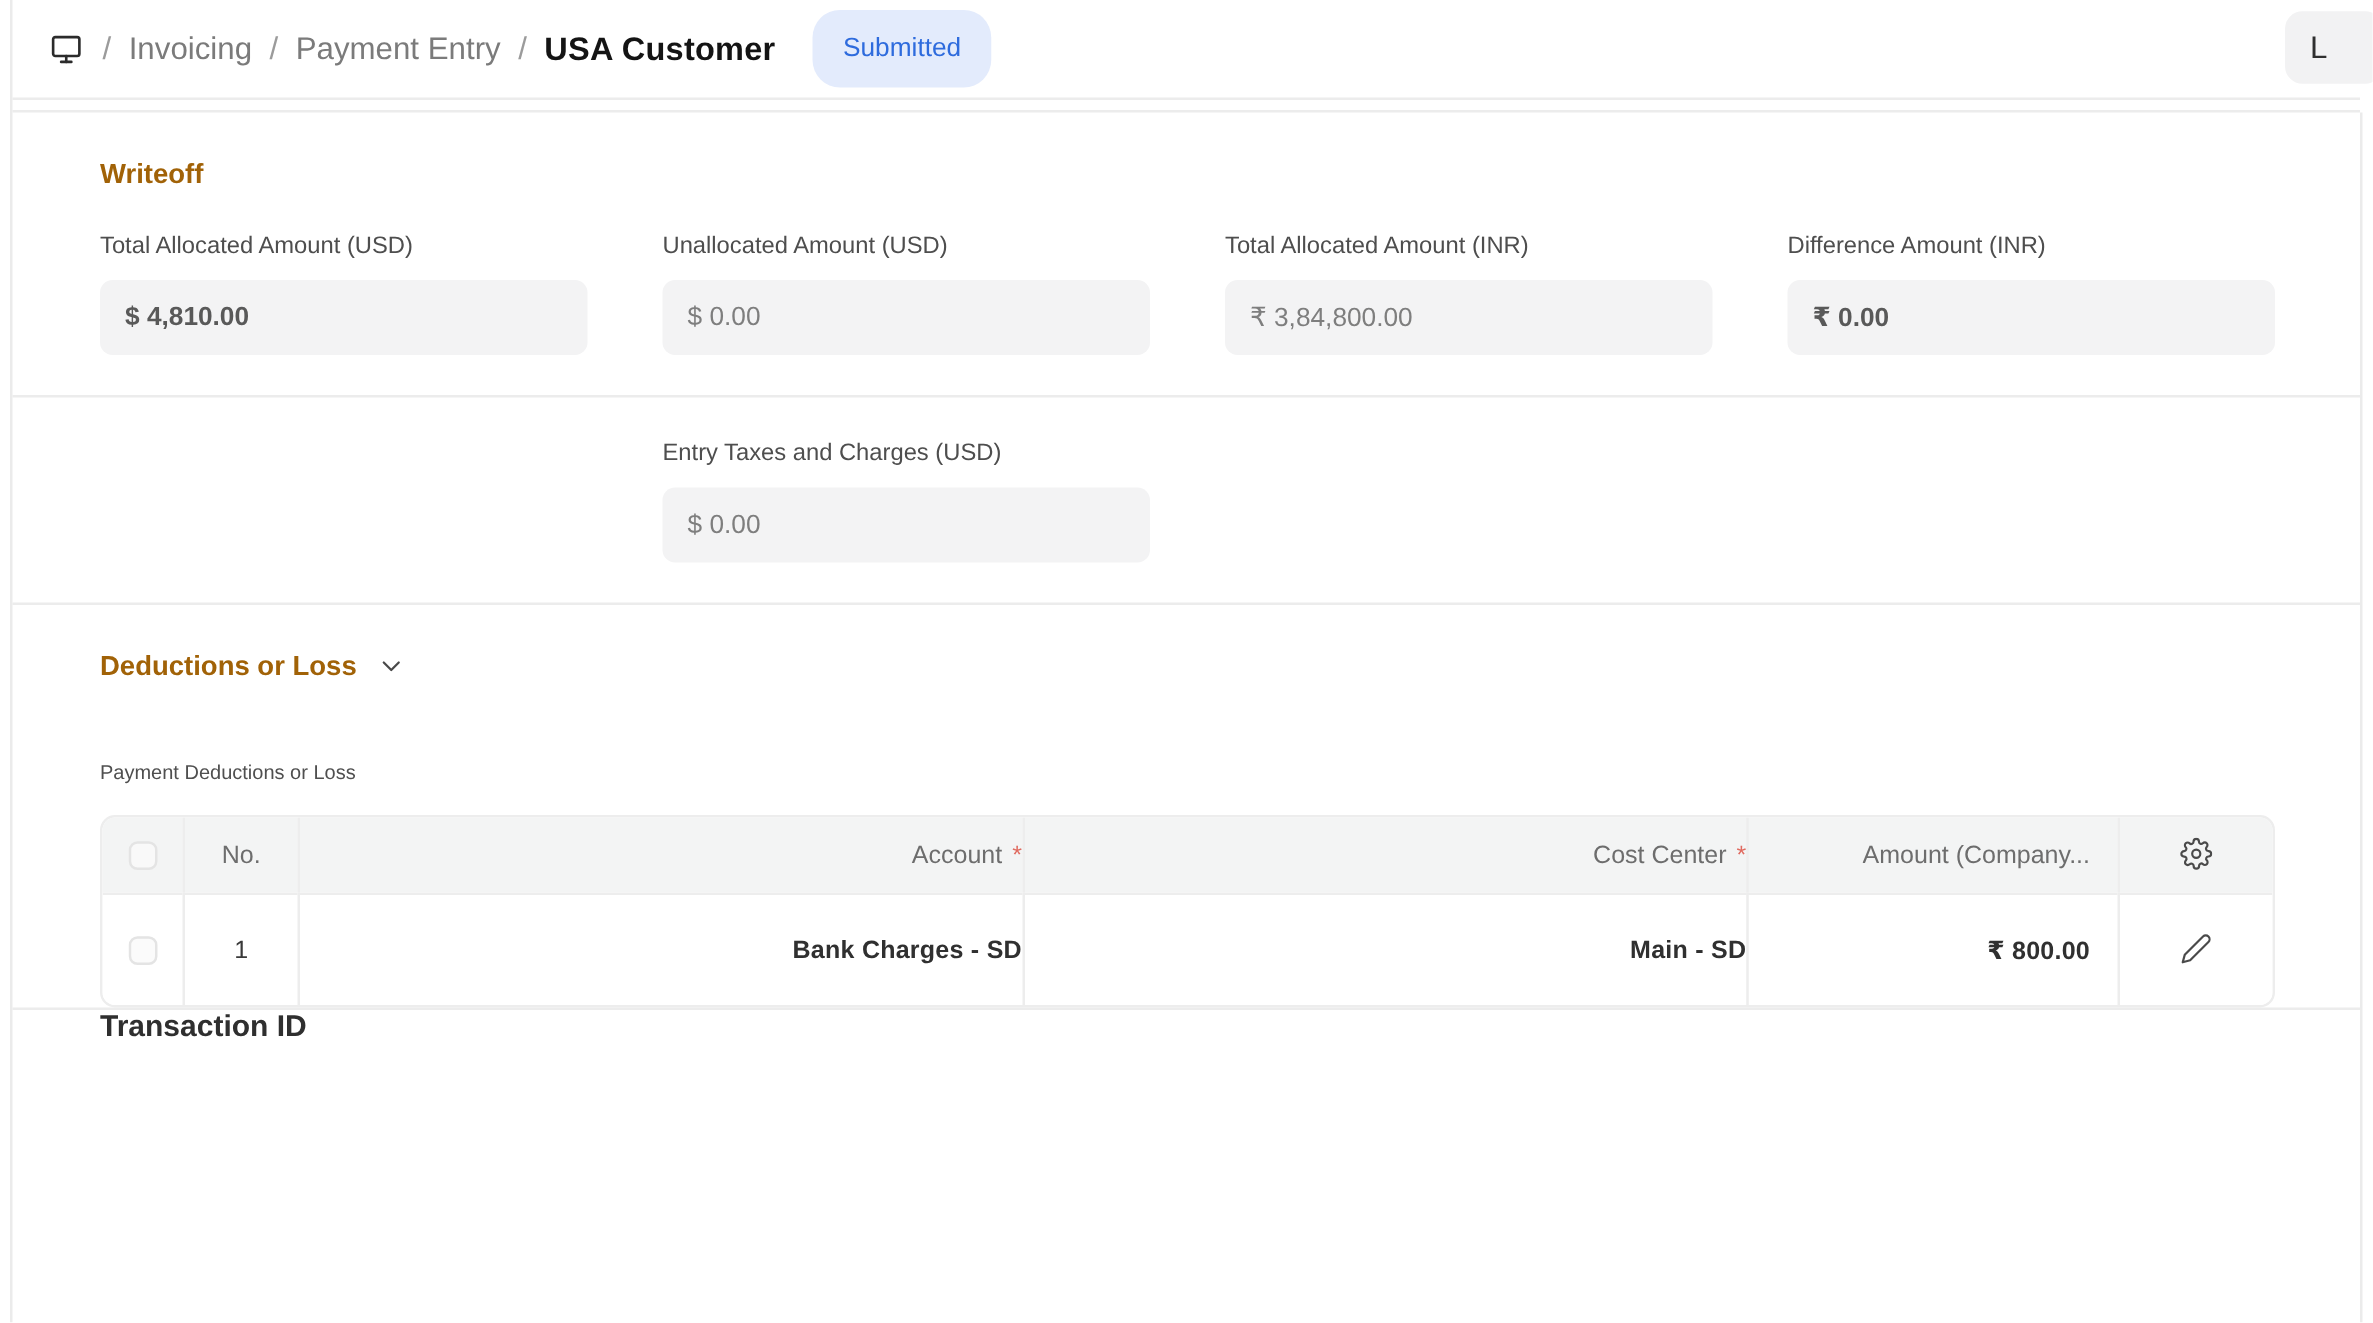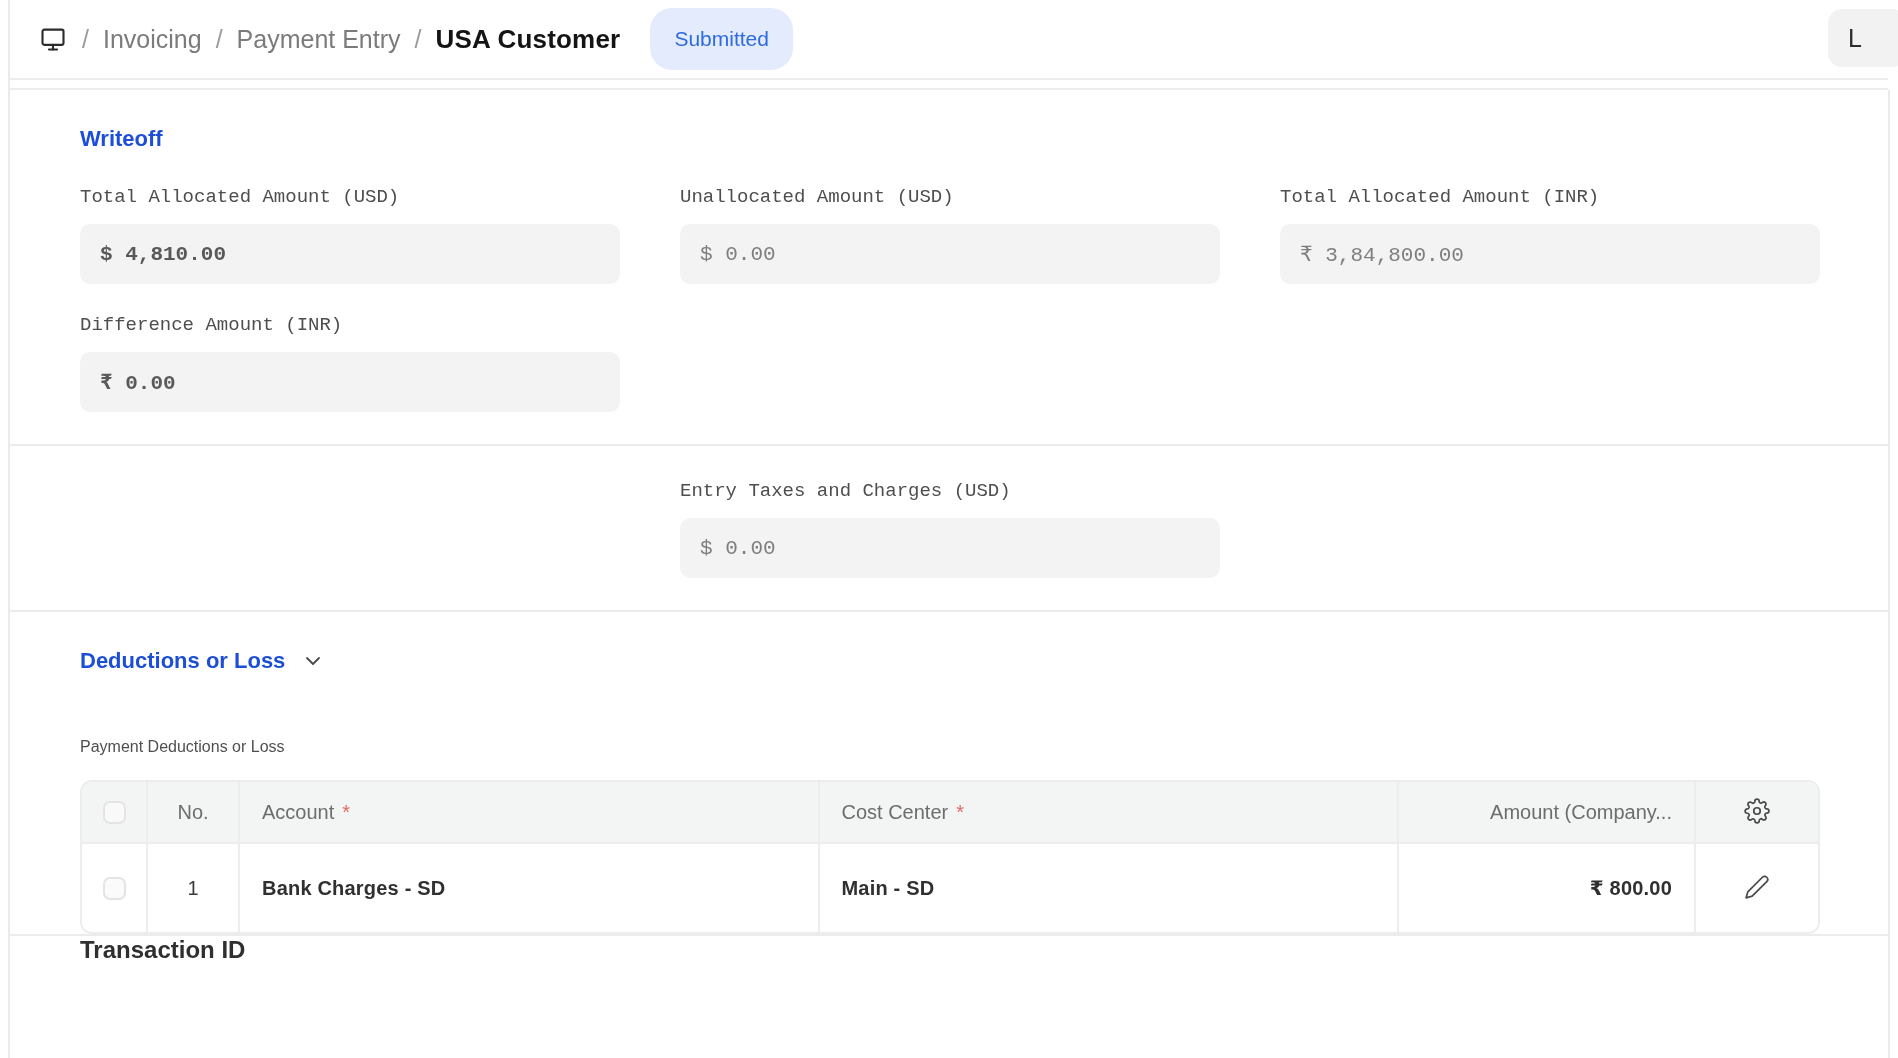--- a/index.html
+++ b/index.html
@@ -36,25 +36,25 @@
   .head-gap { height: 8px; }
   .form-body { border-top: 2px solid #ececec; }
 
   
   .section { padding: 0 68px 0 70px; border-bottom: 2px solid #ececec; }
   .sec-writeoff  { padding-top: 36px; padding-bottom: 32px; }
   .sec-taxes     { padding-top: 34px; padding-bottom: 32px; }
   .sec-deduct    { padding-top: 36px; }
   .sec-next      { border-bottom: none; }
 
-  .sec-title { font-size: 22px; font-weight: 700; color: #1d4ed8; }
+  .sec-title { font-size: 22px; font-weight: 700; color: #a16207; }
   .sec-title-row { display: flex; align-items: center; gap: 16px; cursor: pointer; width: max-content; }
   .chev { display: flex; align-items: center; color: #4a4a4a; }
 
-  .grid2 { display: grid; grid-template-columns: 1fr 1fr 1fr; column-gap: 60px; row-gap: 30px; font-family: Liberation Mono, monospace; }
+  .grid2 { display: grid; grid-template-columns: 1fr 1fr 1fr 1fr; column-gap: 60px; row-gap: 30px; }
   .sec-writeoff .grid2 { margin-top: 34px; }
 
   .fld-label { font-size: 19px; color: #4e4e4e; margin-bottom: 16px; }
   .fld-box {
     height: 60px; background: #f3f3f4; border-radius: 10px;
     display: flex; align-items: center; padding: 0 20px;
     font-size: 21px; color: #7e7e7e;
   }
   .fld-box.em { font-weight: 700; color: #595959; }
 
@@ -65,21 +65,21 @@
     display: grid; grid-template-columns: 64px 92px 1fr 1fr 297px 124px;
   }
   .gt-cell {
     display: flex; align-items: center; border-left: 2px solid #ededed;
     font-size: 20px; min-width: 0;
   }
   .gt-cell.first { border-left: none; }
   .gt-head { background: #f3f4f4; height: 60px; color: #6d6d6d; }
   .gt-row  { background: #ffffff; height: 90px; border-top: 2px solid #ededed; color: #3a3a3a; }
   .c-center { justify-content: center; }
-  .c-left   { padding-left: 22px; }
+  .c-left   { padding-left: 22px; justify-content: flex-end; }
   .c-right  { justify-content: flex-end; padding-right: 22px; }
   .req { color: #e06a5f; margin-left: 8px; }
   .bold-val { font-weight: 700; color: #303030; letter-spacing: .2px; }
   .trunc { white-space: nowrap; overflow: hidden; text-overflow: ellipsis; }
 
   .checkbox {
     width: 23px; height: 23px; border-radius: 7px;
     background: #fbfbfb; border: 2px solid #e4e4e4; cursor: pointer;
   }
   .gt-head .checkbox { background: #f9f9f9; }

